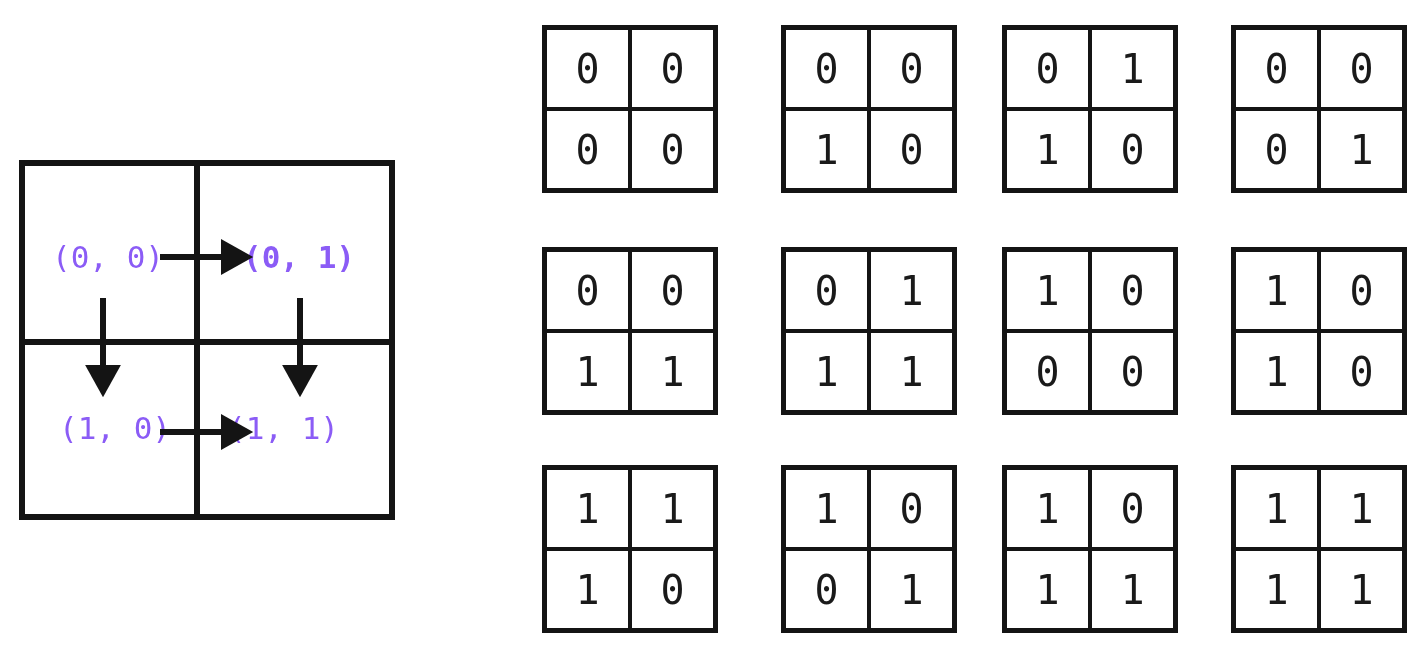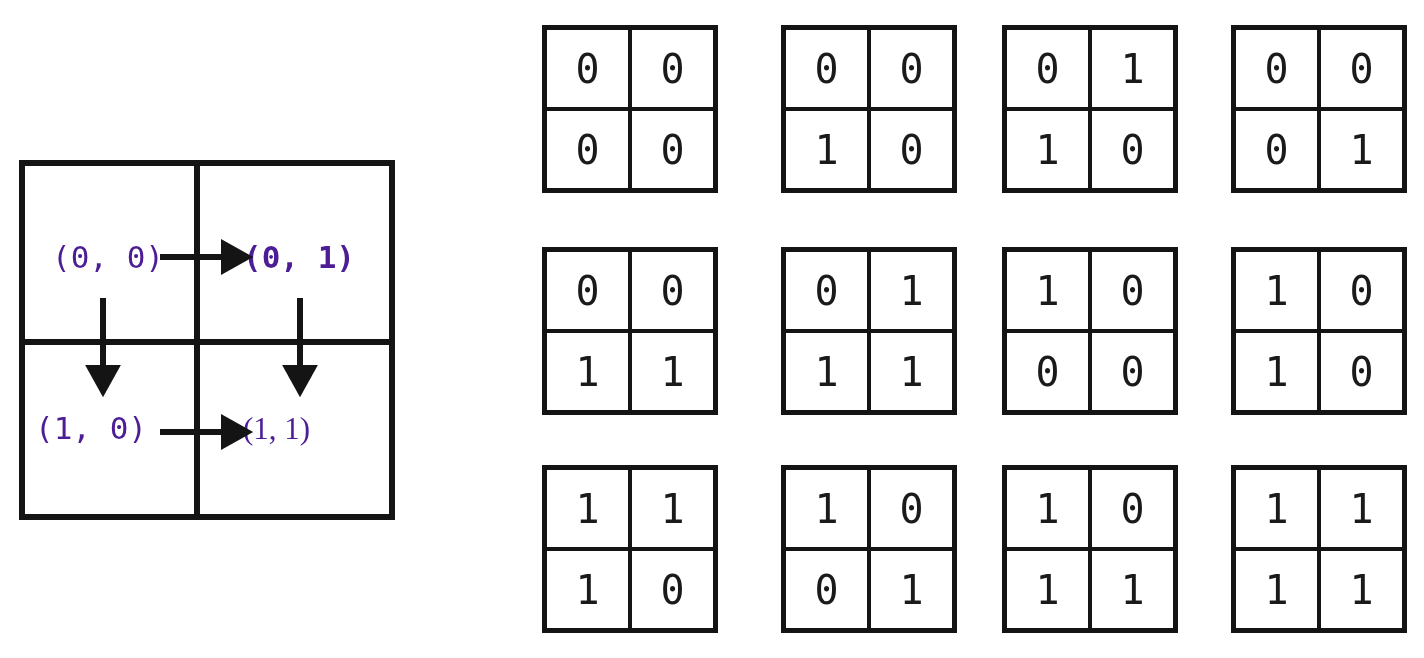--- a/index.html
+++ b/index.html
@@ -46,26 +46,26 @@
     width: 100%;
     height: 6px;
     background: #141414;
   }
   .node-label {
     position: absolute;
     font-size: 31px;
     line-height: 1;
     letter-spacing: 0px;
     white-space: pre;
-    color: #4c1d95;
+    color: #8b5cf6;
   }
   .node-tl { left: 33px;  top: 82px; }
   .node-tr { left: 224px; top: 82px; font-weight: bold; }
-  .node-bl { left: 16px;  top: 253px; }
-  .node-br { left: 224px; top: 253px; font-family: Liberation Serif, serif; }
+  .node-bl { left: 40px;  top: 253px; }
+  .node-br { left: 208px; top: 253px; }
 
   .arrow-svg {
     position: absolute;
     left: 0; top: 0;
     width: 376px;
     height: 360px;
     overflow: visible;
     pointer-events: none;
   }
 

